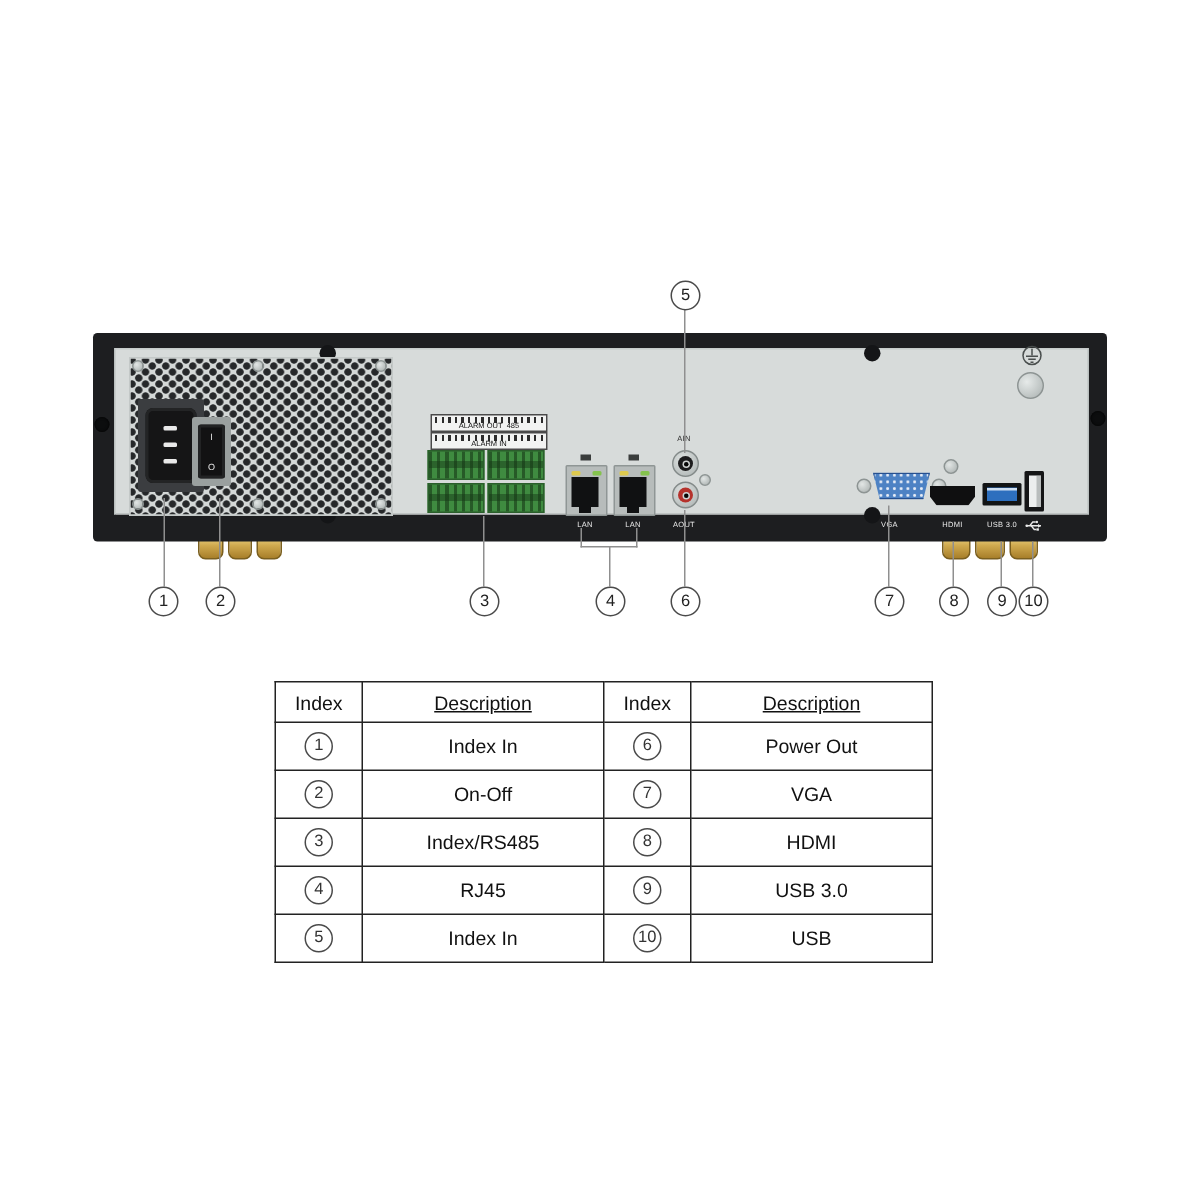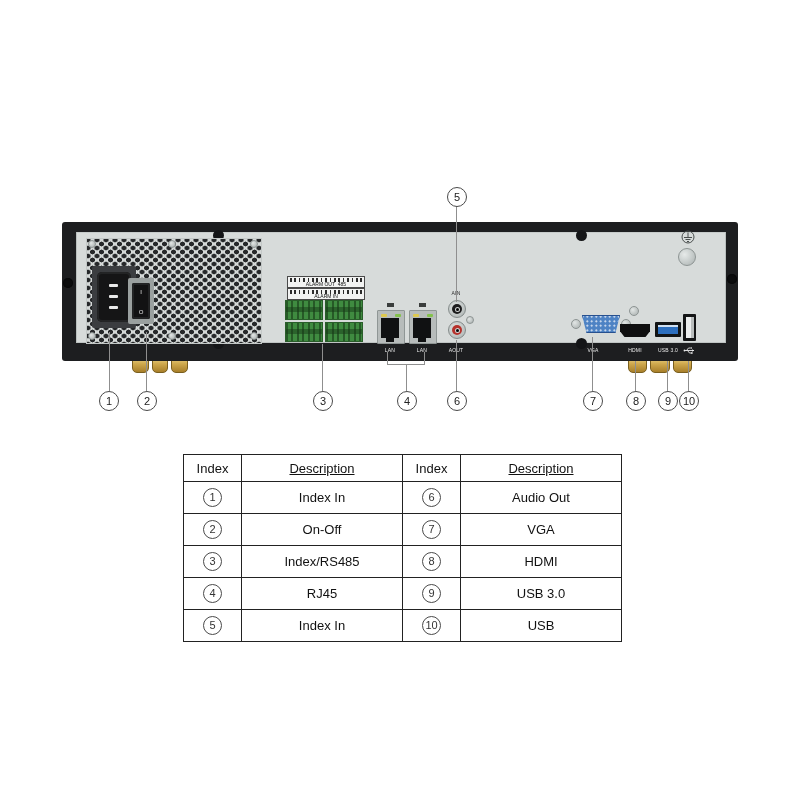--- a/index.html
+++ b/index.html
@@ -266,21 +266,21 @@
         <tr>
       <th class="col-idx">Index</th>
       <th class="col-desc">Description</th>
       <th class="col-idx">Index</th>
       <th class="col-desc">Description</th>
     </tr>
     <tr>
       <td><span class="tcirc">1</span></td>
       <td>Index In</td>
       <td><span class="tcirc">6</span></td>
-      <td>Audio Out</td>
+      <td>Power Out</td>
     </tr>
     <tr>
       <td><span class="tcirc">2</span></td>
       <td>On-Off</td>
       <td><span class="tcirc">7</span></td>
       <td>VGA</td>
     </tr>
     <tr>
       <td><span class="tcirc">3</span></td>
       <td>Index/RS485</td>

